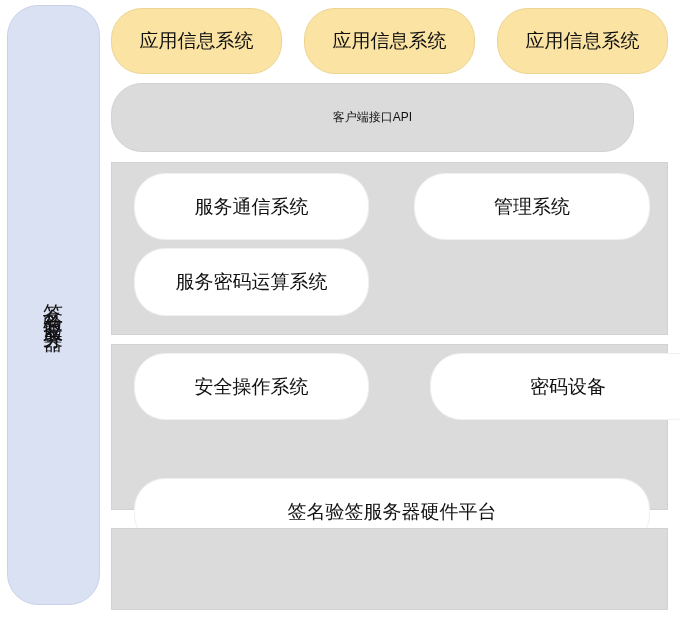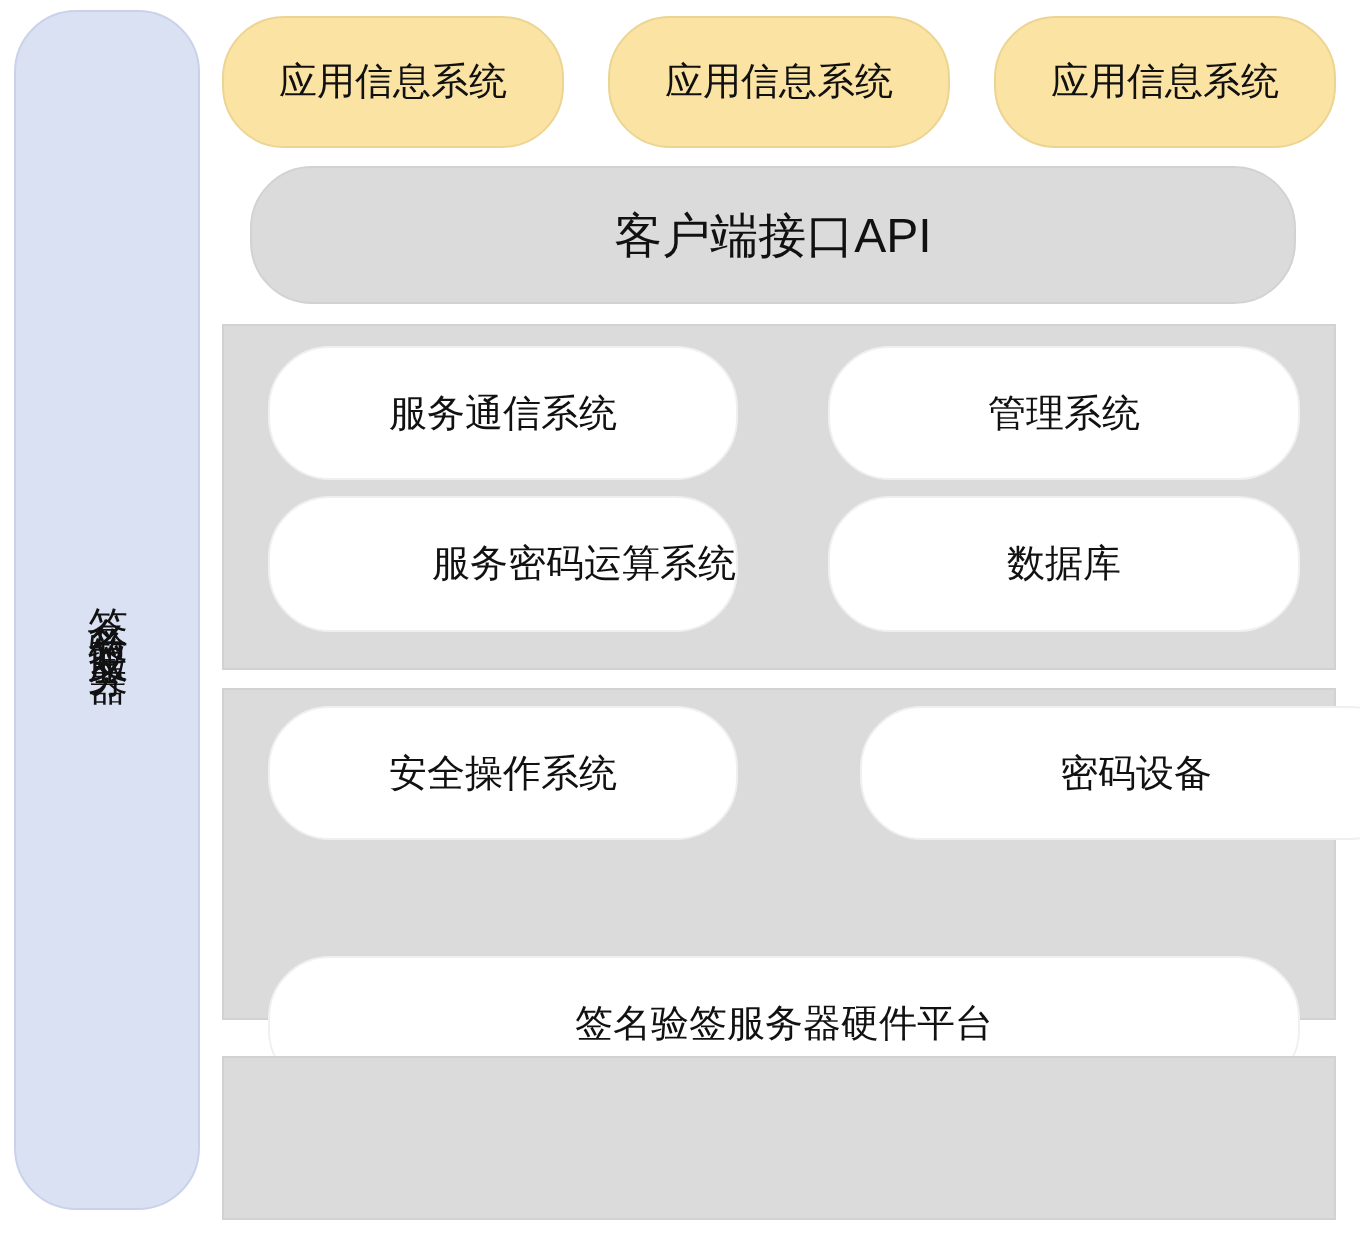--- a/index.html
+++ b/index.html
@@ -26,42 +26,41 @@
     background:var(--app-box-bg,#fbe3a3);
     border:1px solid var(--app-box-border,#ecd492);
     font-size:19px;
   }
   .app-1 { left:111px; } .app-2 { left:304px; } .app-3 { left:497px; }
 
   .api-bar {
     left:111px; top:83px; width:523px; height:69px;
     background:var(--panel-bg,#dbdbdb);
     border:1px solid var(--panel-border,#d2d2d2);
-    font-size:24px;
-    margin-left:14px;
+    font-size:12px;
   }
 
   .panel {
     left:111px; width:557px;
     background:var(--panel-bg,#dbdbdb);
     border:1px solid var(--panel-border,#d2d2d2);
     padding-left:29px;
   }
   .panel-1 { top:162px; height:173px; }
   .panel-2 { top:344px; height:166px; }
   .panel-3 { top:528px; height:82px; }
 
   .white-box {
     background:var(--box-bg,#ffffff);
     border:1px solid #f0f0f0;
     font-size:19px;
   }
   .p1-a { left:22px;  top:10px; width:235px; height:67px; }
   .p1-b { left:302px; top:10px; width:236px; height:67px; }
-  .p1-c { left:22px;  top:85px; width:235px; height:68px;justify-content:flex-end; }
+  .p1-c { left:22px;  top:85px; width:235px; height:68px; }
   .p1-d { left:302px; top:85px; width:236px; height:68px; }
 
   .p2-a { left:22px;  top:8px;  width:235px; height:67px; }
   .p2-b { left:318px; top:8px;  width:276px; height:67px; }
   .p2-wide { left:22px; top:85px; width:516px; height:68px;margin-top:48px; }
 
   .p3-a { left:86px;  top:14px; width:182px; height:56px; font-weight:700; }
   .p3-b { left:302px; top:14px; width:207px; height:56px; font-weight:700; }
 </style>
 </head>
@@ -90,23 +89,20 @@
   <div class="abs panel panel-1">
     <div class="abs center white-box p1-a">
       <span>服务通信系统</span>
     </div>
     <div class="abs center white-box p1-b">
       <span>管理系统</span>
     </div>
     <div class="abs center white-box p1-c">
       <span>服务密码运算系统</span>
     </div>
-    <div class="abs center white-box p1-d">
-      <span>数据库</span>
-    </div>
   </div>
 
   <div class="abs panel panel-2">
     <div class="abs center white-box p2-a">
       <span>安全操作系统</span>
     </div>
     <div class="abs center white-box p2-b">
       <span>密码设备</span>
     </div>
     <div class="abs center white-box p2-wide">

